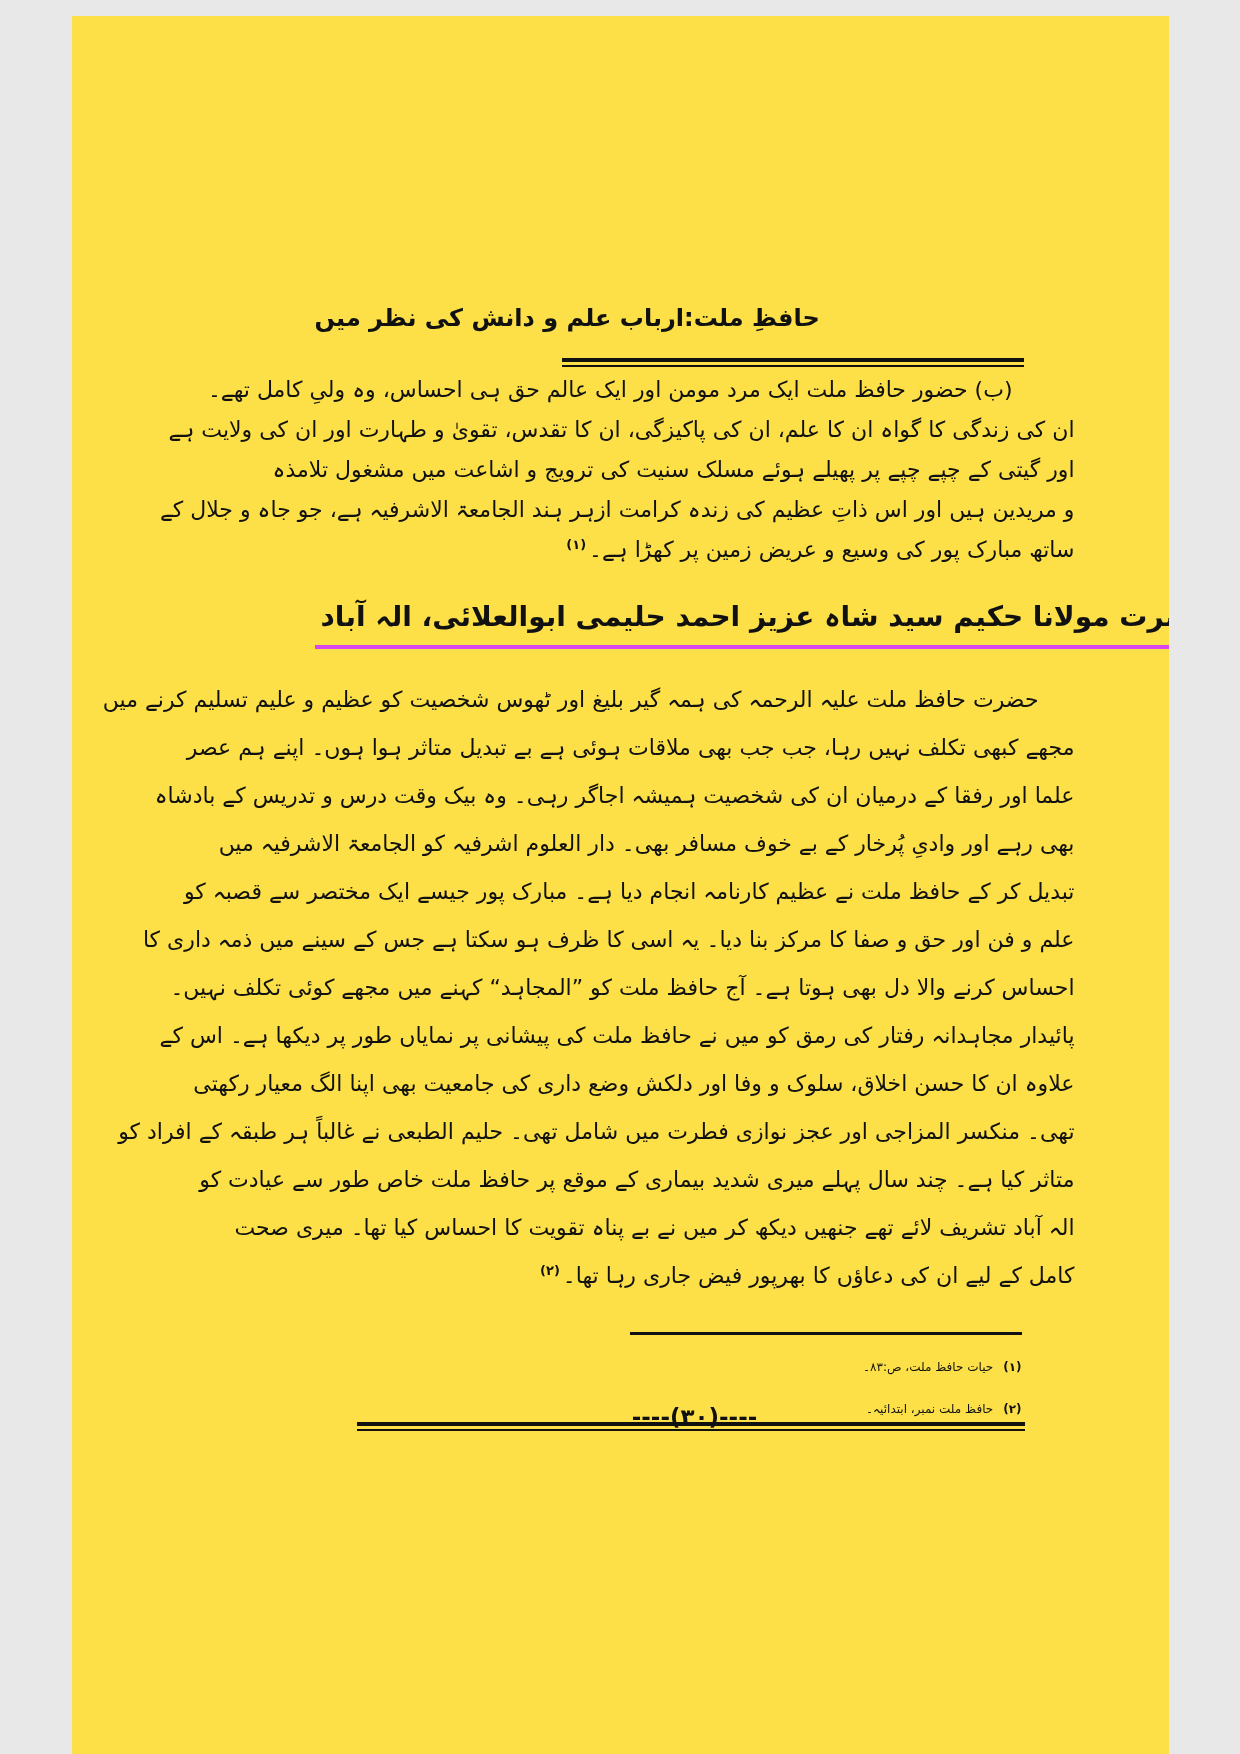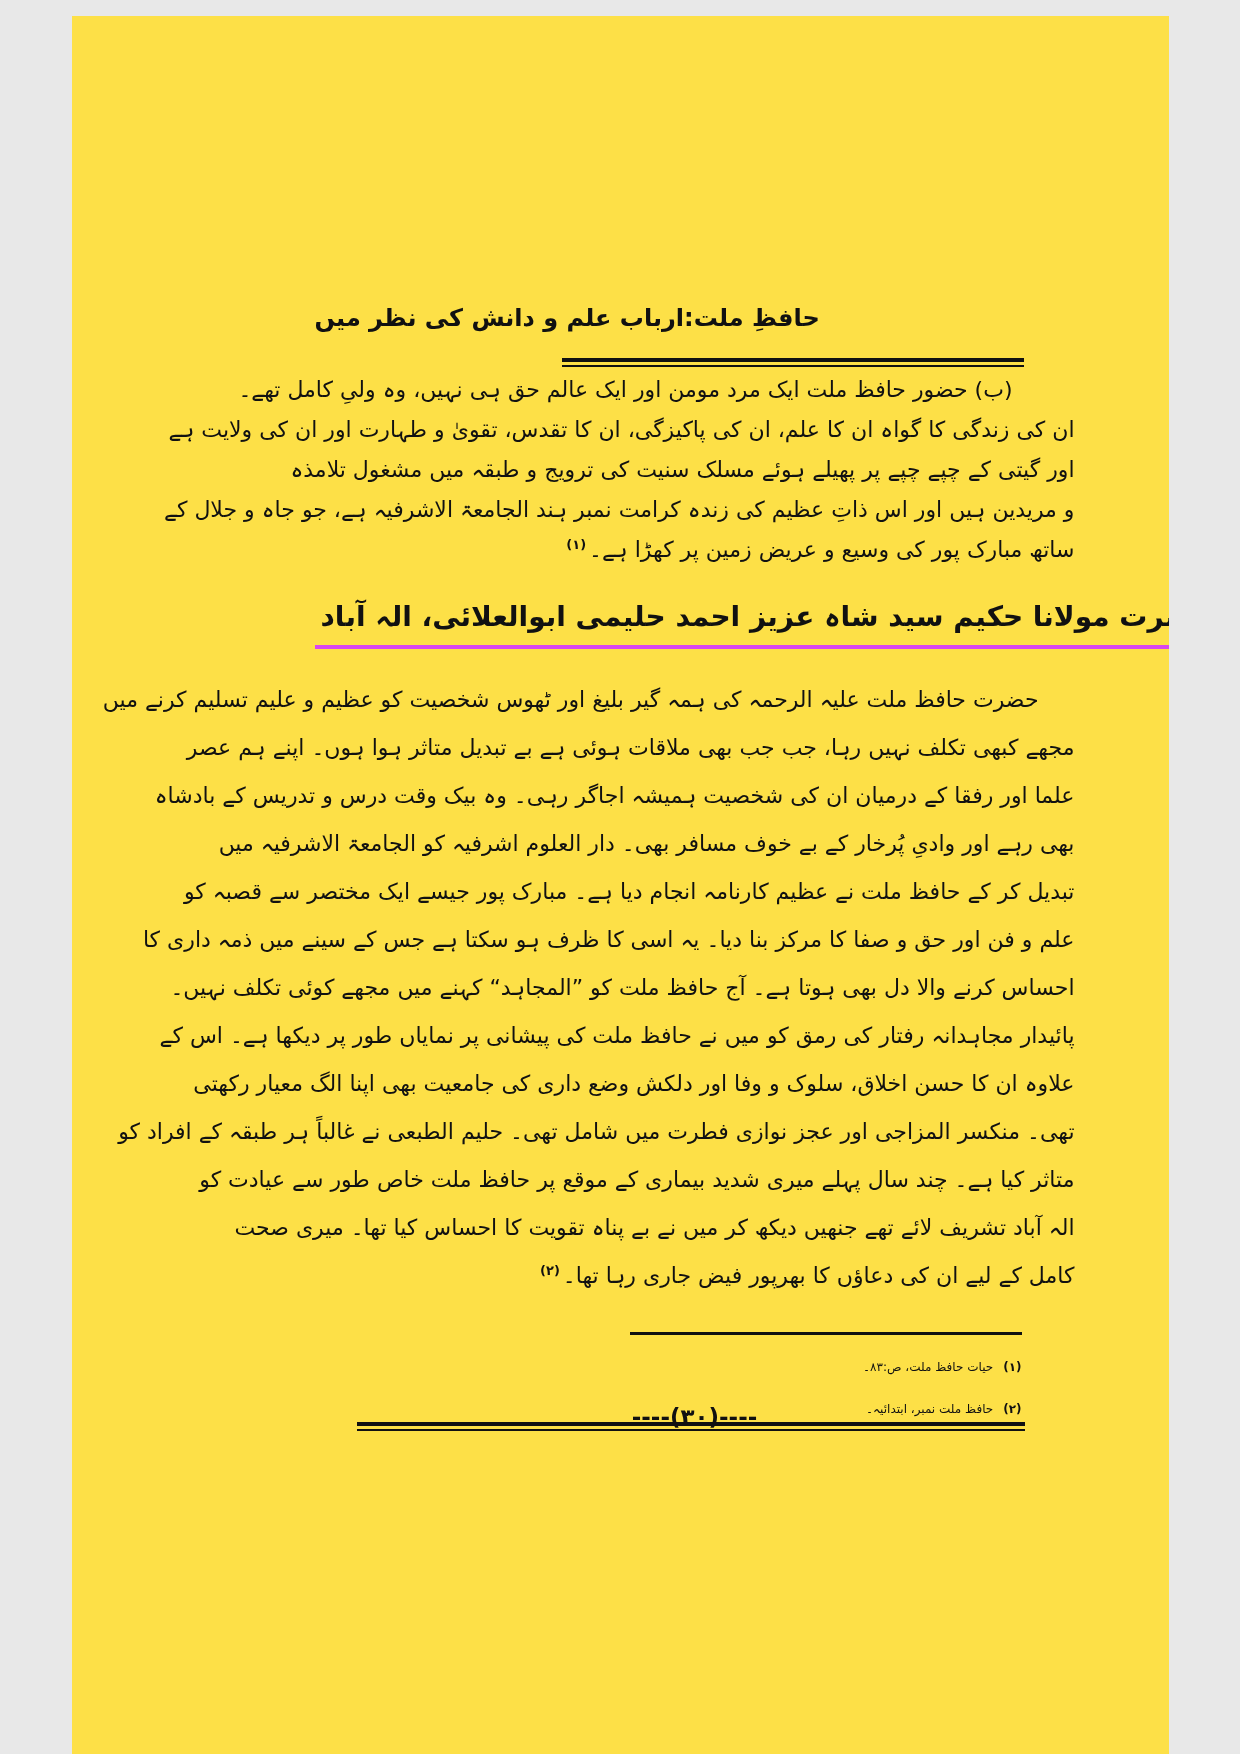--- a/index.html
+++ b/index.html
@@ -115,24 +115,24 @@
 </head>
 <body>
 
 <div class="page">
   <div class="content">
 
     <div class="header-title">حافظِ ملت:ارباب علم و دانش کی نظر میں</div>
     <div class="header-rule"></div>
 
     <div class="para para1">
-      <div class="line first-p1">(ب) حضور حافظ ملت ایک مرد مومن اور ایک عالم حق ہی نہیں، وہ ولیِ کامل تھے۔</div>
+      <div class="line first-p1">(ب) حضور حافظ ملت ایک مرد مومن اور ایک عالم حق ہی احساس، وہ ولیِ کامل تھے۔</div>
       <div class="line">ان کی زندگی کا گواہ ان کا علم، ان کی پاکیزگی، ان کا تقدس، تقویٰ و طہارت اور ان کی ولایت ہے</div>
-      <div class="line">اور گیتی کے چپے چپے پر پھیلے ہوئے مسلک سنیت کی ترویج و طبقہ میں مشغول تلامذہ</div>
-      <div class="line">و مریدین ہیں اور اس ذاتِ عظیم کی زندہ کرامت نمبر ہند الجامعۃ الاشرفیہ ہے، جو جاہ و جلال کے</div>
+      <div class="line">اور گیتی کے چپے چپے پر پھیلے ہوئے مسلک سنیت کی ترویج و اشاعت میں مشغول تلامذہ</div>
+      <div class="line">و مریدین ہیں اور اس ذاتِ عظیم کی زندہ کرامت ازہر ہند الجامعۃ الاشرفیہ ہے، جو جاہ و جلال کے</div>
       <div class="line last">
         <span>ساتھ مبارک پور کی وسیع و عریض زمین پر کھڑا ہے۔</span><sup class="fn-marker">(۱)</sup>
       </div>
     </div>
 
     <div class="section-heading-wrap">
       <span class="section-heading">حضرت مولانا حکیم سید شاہ عزیز احمد حلیمی ابوالعلائی، الہ آباد</span>
     </div>
 
     <div class="para para2">

